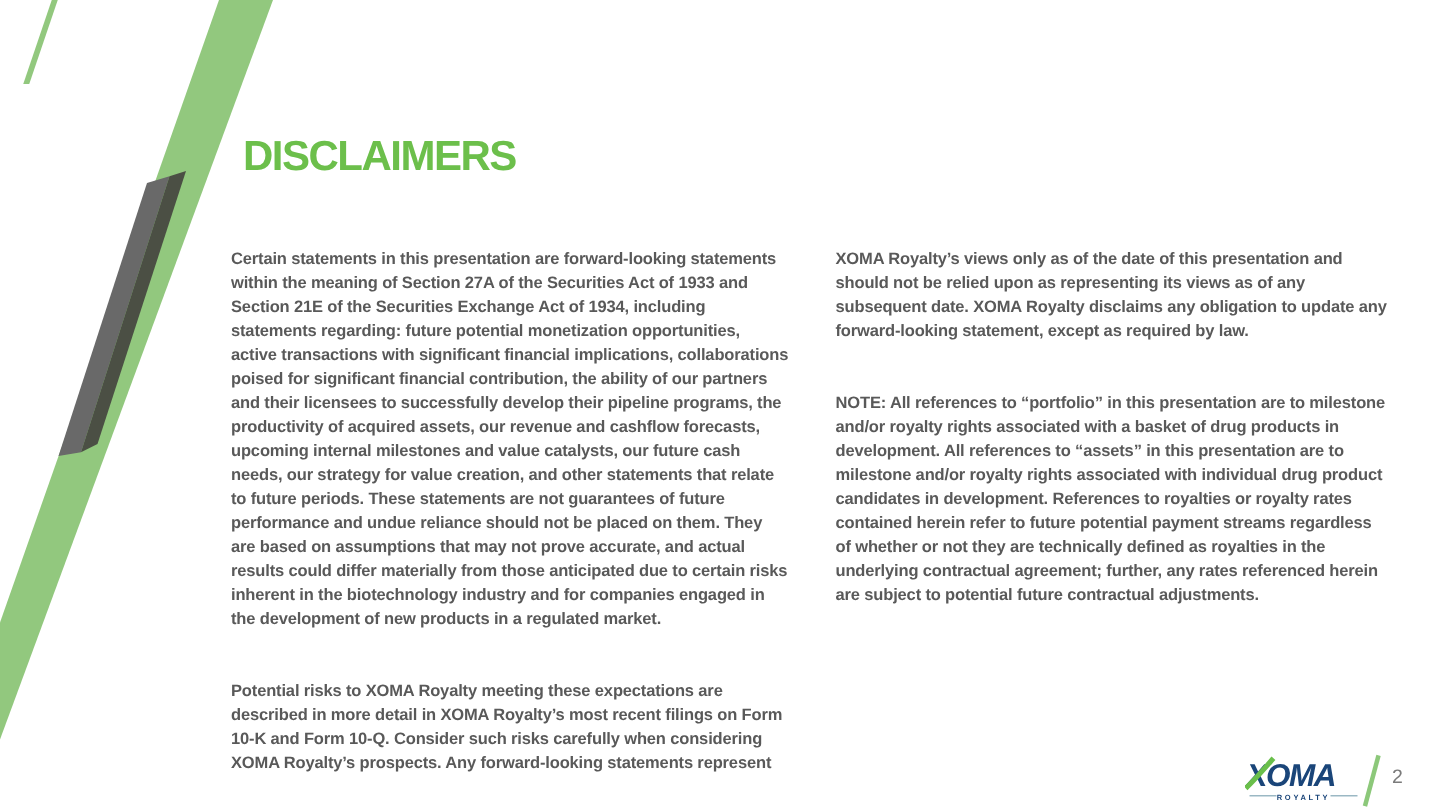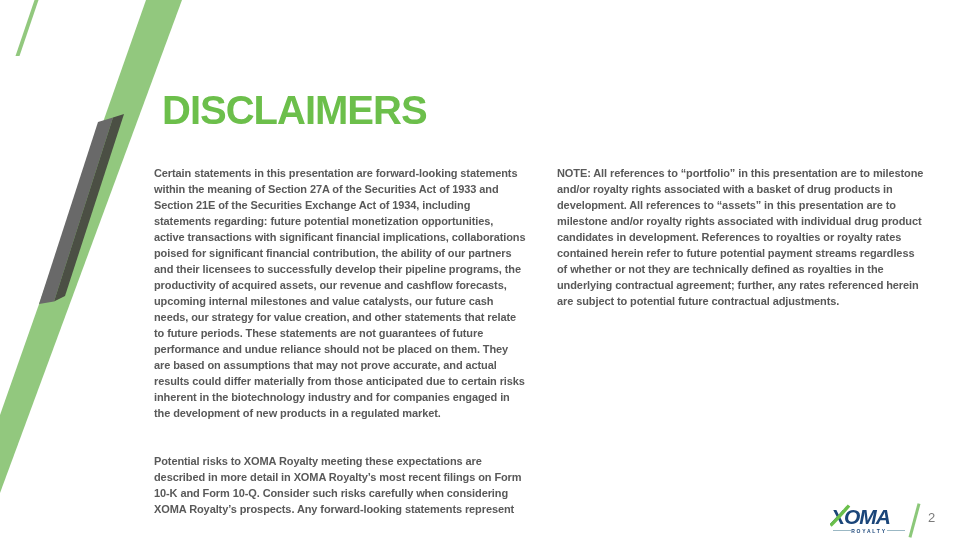--- a/index.html
+++ b/index.html
@@ -21,21 +21,21 @@
     position: absolute;
     inset: 0;
     width: 960px;
     height: 540px;
     pointer-events: none;
   }
   .title {
     position: absolute;
     left: 162px;
     top: 88px;
-    font-size: 40px;
+    font-size: 28px;
     font-weight: 700;
     letter-spacing: -1px;
     color: #6cbf4b;
     white-space: nowrap;
     text-align: right;
   }
   .col {
     position: absolute;
     top: 149px;
     color: #595959;
@@ -103,20 +103,24 @@
 results could differ materially from those anticipated due to certain risks
 inherent in the biotechnology industry and for companies engaged in
 the development of new products in a regulated market.</p>
     <p>Potential risks to XOMA Royalty meeting these expectations are
 described in more detail in XOMA Royalty’s most recent filings on Form
 10-K and Form 10-Q. Consider such risks carefully when considering
 XOMA Royalty’s prospects. Any forward-looking statements represent</p>
   </div>
 
   <div class="col col-right">
+    <p>XOMA Royalty’s views only as of the date of this presentation and
+should not be relied upon as representing its views as of any
+subsequent date. XOMA Royalty disclaims any obligation to update any
+forward-looking statement, except as required by law.</p>
     <p>NOTE: All references to “portfolio” in this presentation are to milestone
 and/or royalty rights associated with a basket of drug products in
 development.  All references to “assets” in this presentation are to
 milestone and/or royalty rights associated with individual drug product
 candidates in development.  References to royalties or royalty rates
 contained herein refer to future potential payment streams regardless
 of whether or not they are technically defined as royalties in the
 underlying contractual agreement; further, any rates referenced herein
 are subject to potential future contractual adjustments.</p>
   </div>

